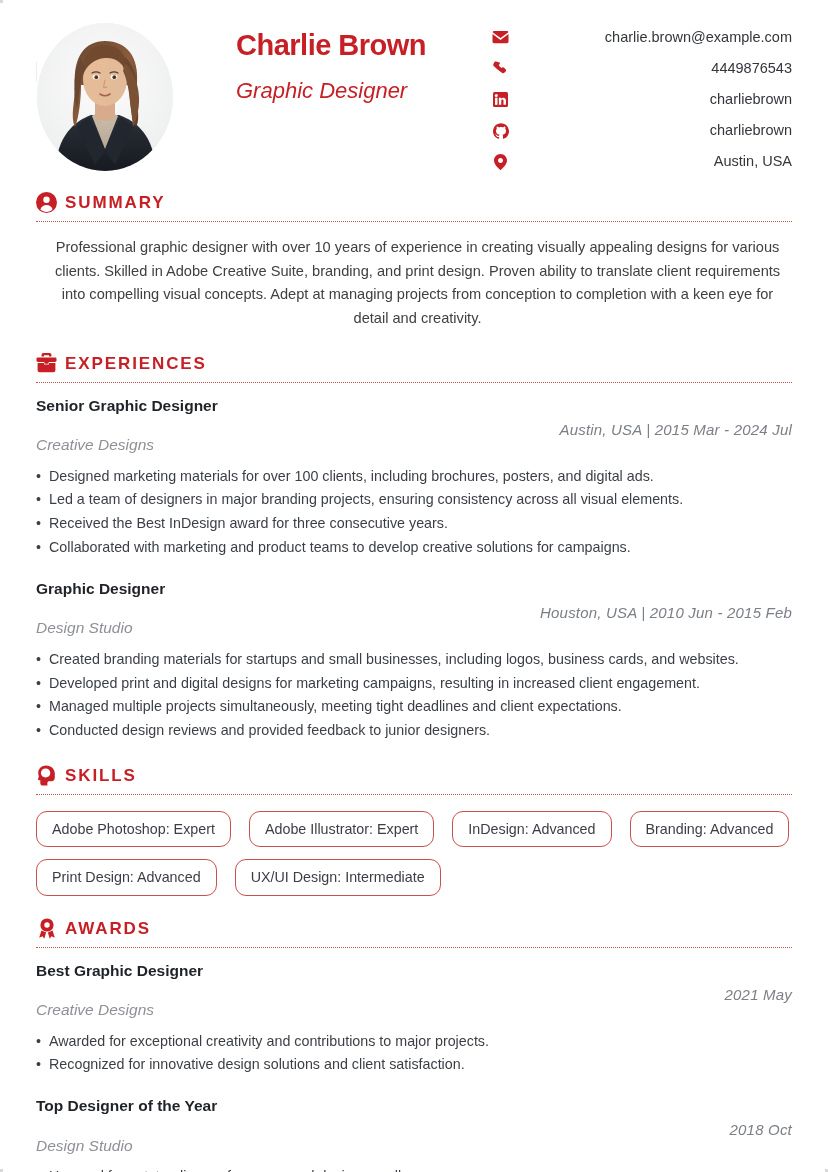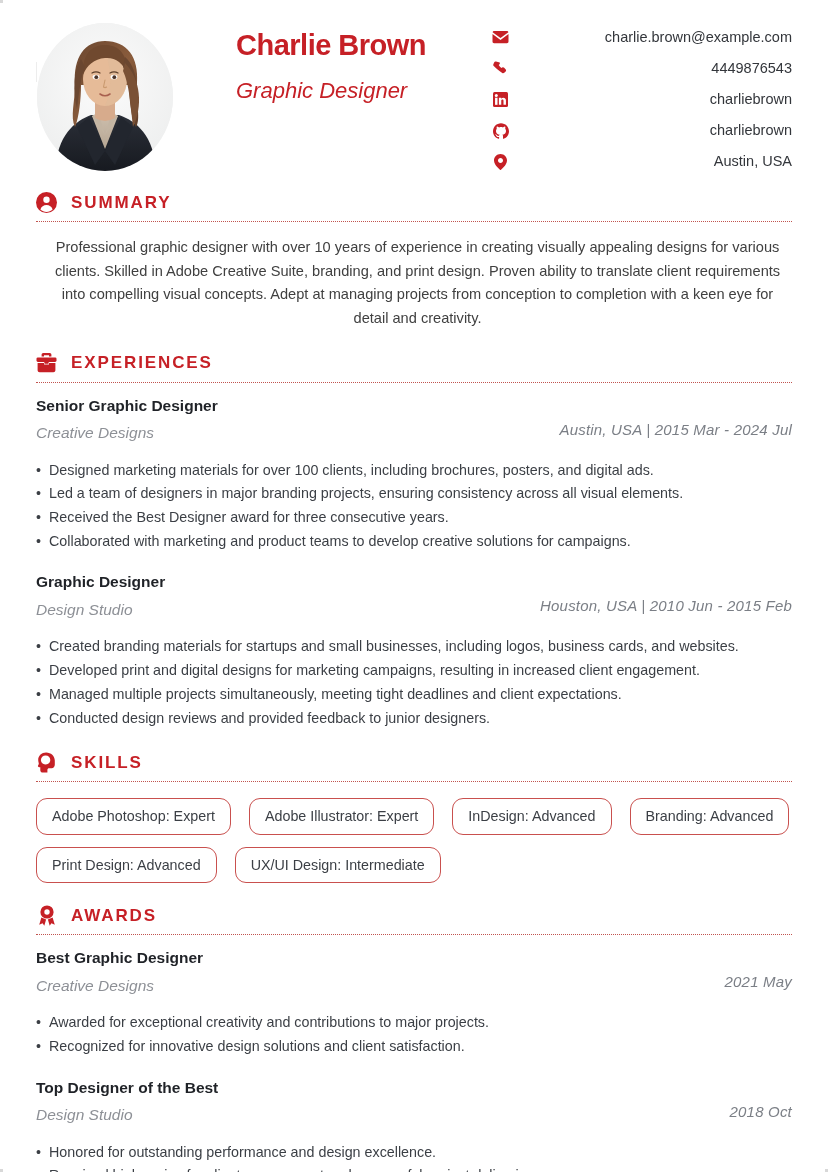--- a/index.html
+++ b/index.html
@@ -96,22 +96,22 @@
     display: flex;
     align-items: center;
     justify-content: center;
   }
   .contact-icon svg { display: block; }
 
   
   .section { margin-top: 22px; }
   .section-head {
     display: flex;
-    align-items: center;
-    gap: 14px;
+    align-items: flex-end;
+    gap: 8px;
     padding-bottom: 8px;
   }
   .section-icon {
     width: 21px;
     height: 21px;
     flex: 0 0 21px;
     display: flex;
     align-items: center;
     justify-content: center;
   }
@@ -144,21 +144,21 @@
     position: relative;
     min-height: 52px;
   }
   .entry-role {
     font-size: 15.5px;
     font-weight: bold;
     color: #1f2227;
     line-height: 1.2;
   }
   .entry-org {
-    margin-top: 9px;
+    margin-top: 21px;
     font-size: 15.5px;
     font-style: italic;
     color: #8d9096;
     line-height: 1.2;
   }
   .entry-meta {
     position: absolute;
     right: 0;
     top: 24px;
     font-size: 15px;
@@ -366,21 +366,21 @@
 
     <div class="entry">
       <div class="entry-top">
         <div class="entry-role">Senior Graphic Designer</div>
         <div class="entry-org">Creative Designs</div>
         <div class="entry-meta">Austin, USA  |  2015 Mar - 2024 Jul</div>
       </div>
       <ul class="bullets">
         <li>Designed marketing materials for over 100 clients, including brochures, posters, and digital ads.</li>
         <li>Led a team of designers in major branding projects, ensuring consistency across all visual elements.</li>
-        <li>Received the Best Designer award for three consecutive years.</li>
+        <li>Received the Best InDesign award for three consecutive years.</li>
         <li>Collaborated with marketing and product teams to develop creative solutions for campaigns.</li>
       </ul>
     </div>
 
     <div class="entry">
       <div class="entry-top">
         <div class="entry-role">Graphic Designer</div>
         <div class="entry-org">Design Studio</div>
         <div class="entry-meta">Houston, USA  |  2010 Jun - 2015 Feb</div>
       </div>
@@ -436,21 +436,21 @@
         <div class="entry-meta">2021 May</div>
       </div>
       <ul class="bullets">
         <li>Awarded for exceptional creativity and contributions to major projects.</li>
         <li>Recognized for innovative design solutions and client satisfaction.</li>
       </ul>
     </div>
 
     <div class="entry">
       <div class="entry-top">
-        <div class="entry-role">Top Designer of the Best</div>
+        <div class="entry-role">Top Designer of the Year</div>
         <div class="entry-org">Design Studio</div>
         <div class="entry-meta">2018 Oct</div>
       </div>
       <ul class="bullets">
         <li>Honored for outstanding performance and design excellence.</li>
         <li>Received high praise for client engagement and successful project deliveries.</li>
       </ul>
     </div>
   </div>
 

